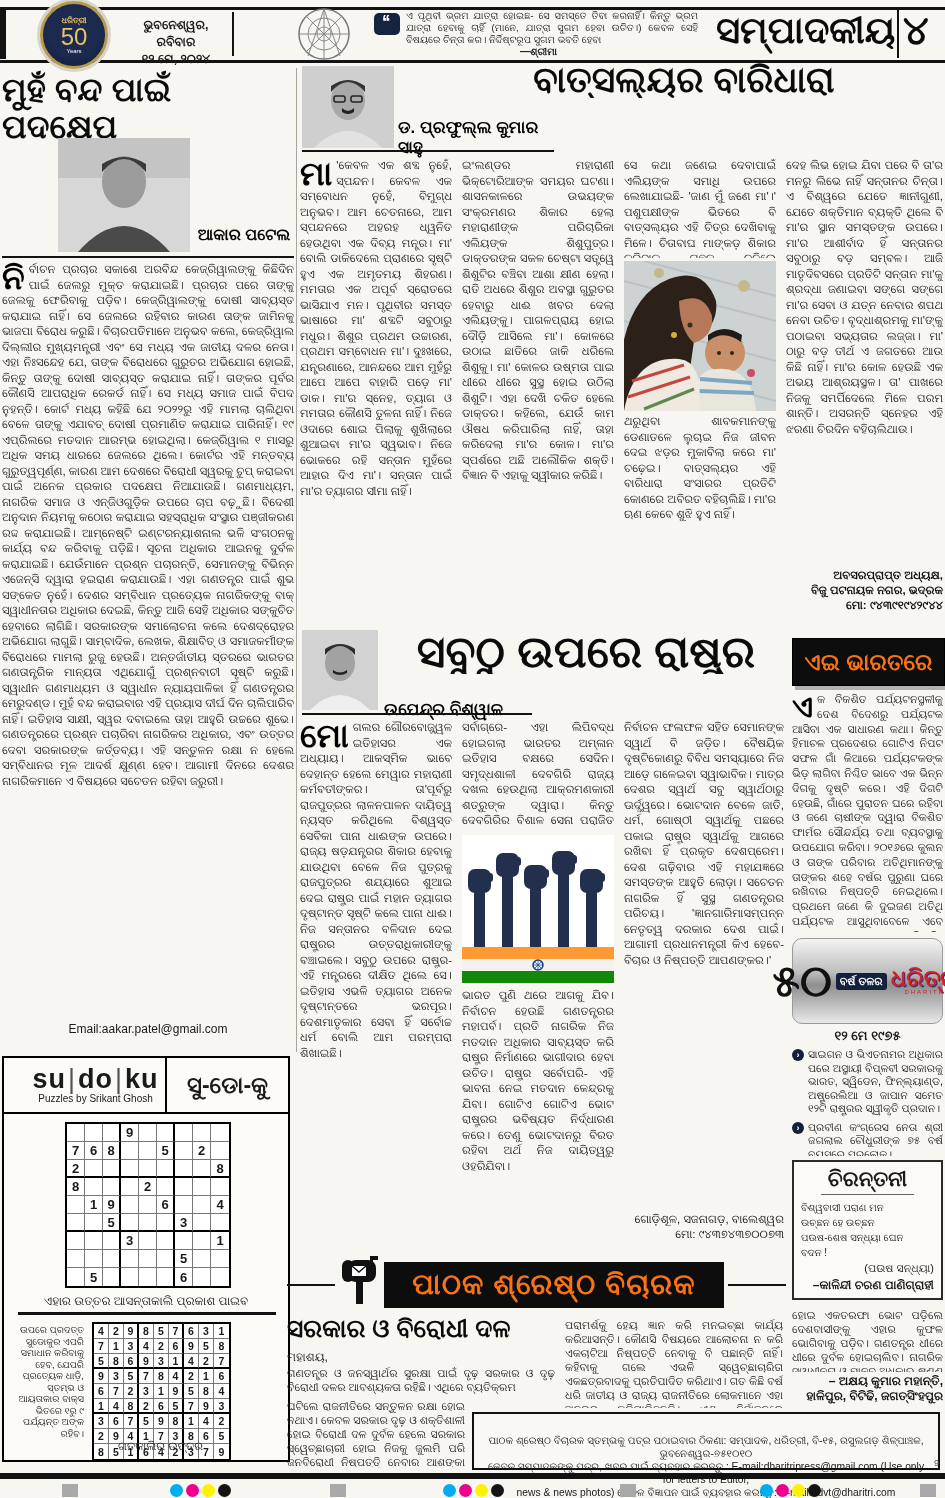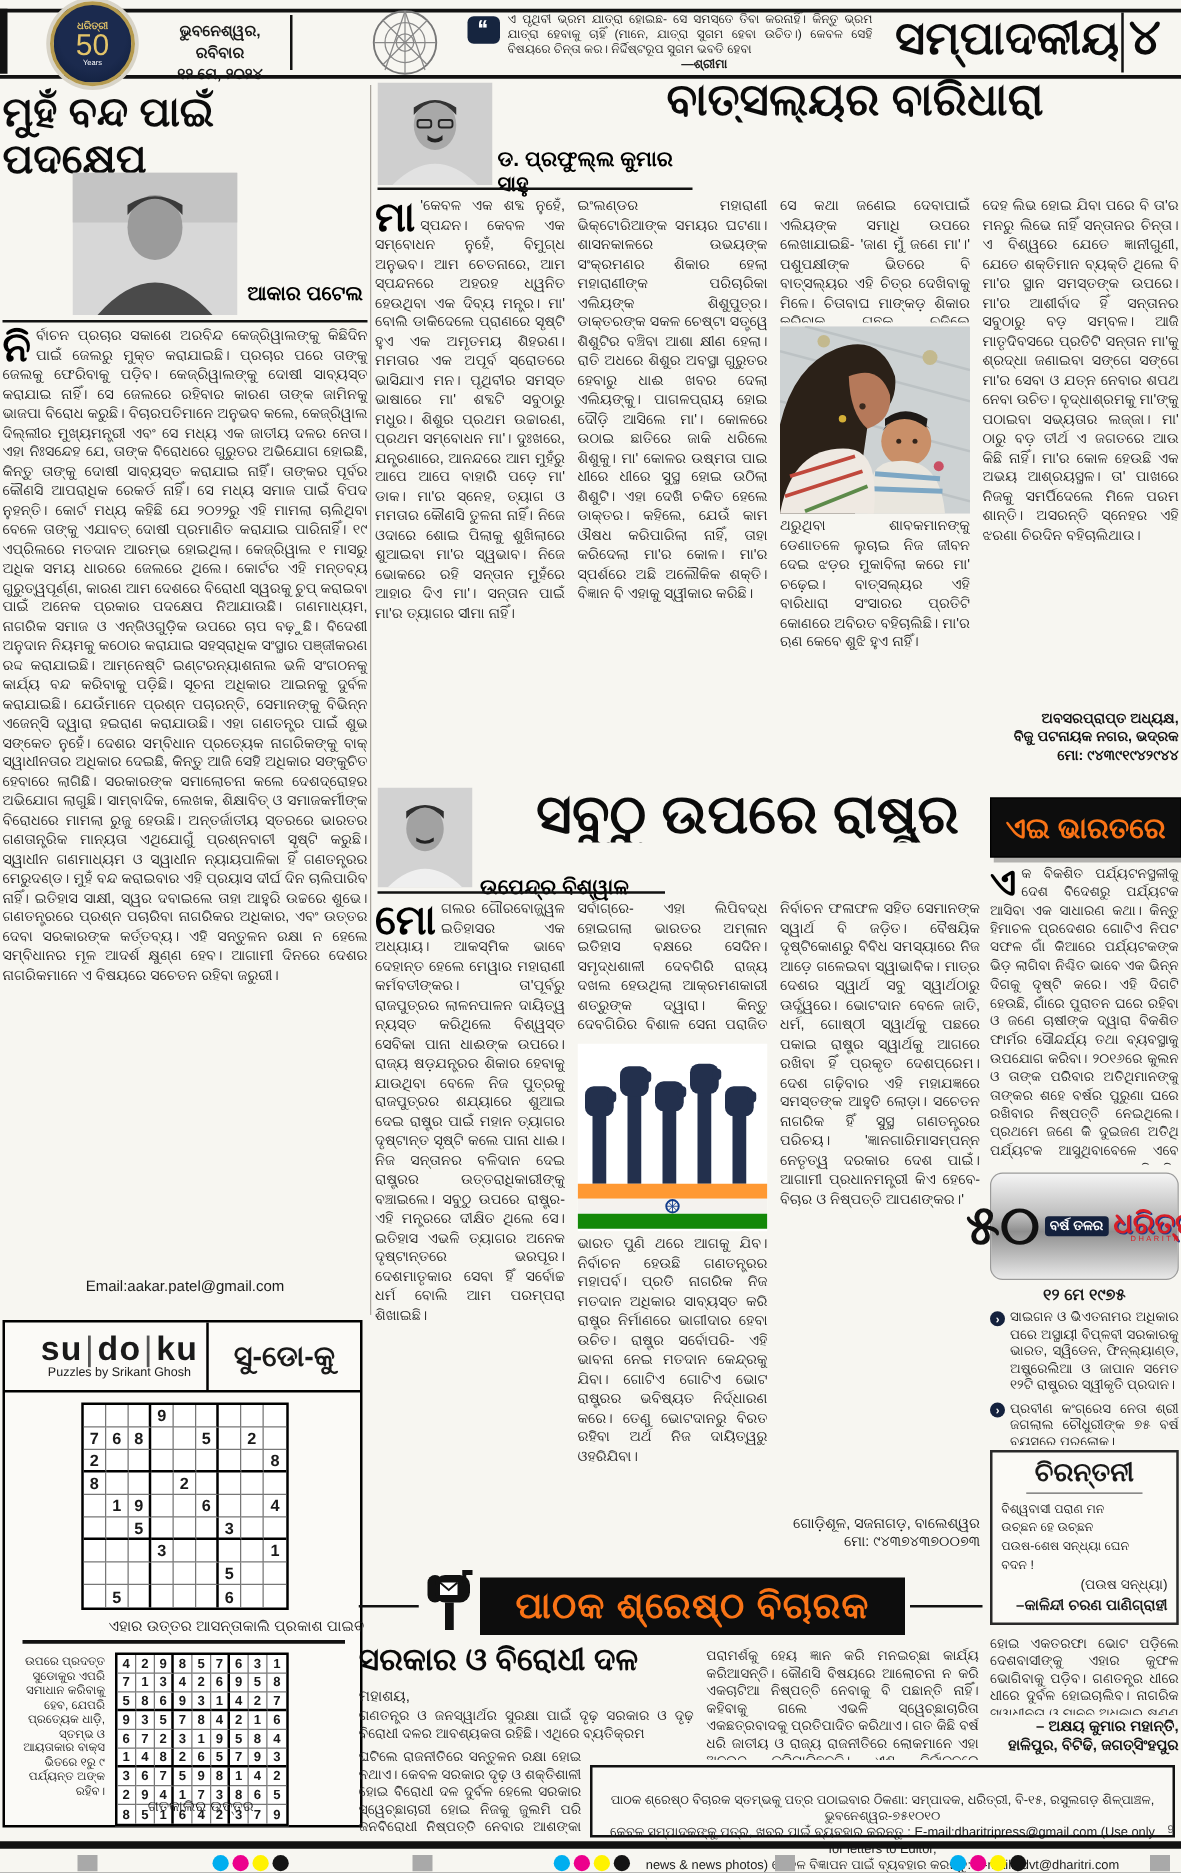--- a/index.html
+++ b/index.html
@@ -91,21 +91,21 @@
         <line x1="46" y1="10" x2="10" y2="46"></line>
       <line x1="28" y1="3" x2="12" y2="50"></line>
         <line x1="28" y1="3" x2="44" y2="50"></line>
     </g>
   </svg>
 
   <div class="abs qicon" style="left:374px;top:13px;width:26px;height:22px;">
       <i>,,</i>
     </div>
   <div class="abs" style="left:406px;top:10px;width:292px;font-size:9.8px;line-height:12px;text-align:justify;">ଏ ପୃଥିବୀ ଭ୍ରମ ଯାତ୍ରା ହୋଇଛ- ସେ ସମସ୍ତେ ତିବା କରନାହିଁ। କିନ୍ତୁ ଭ୍ରମ ଯାତ୍ରା ହେବାକୁ ଚାହିଁ (ମାନେ, ଯାତ୍ରା ସୁଗମ ହେବା ଉଚିତ।) କେବଳ ସେହି ବିଷୟରେ ଚିନ୍ତା କର। ନିର୍ଦ୍ଦିଷ୍ଟରୂପ ସୁଗମ ଭବତି ହେବା</div>
-  <div class="abs" style="left:520px;top:46px;font-size:10px;font-weight:700;margin-left:25px;">—ଶ୍ରୀମା</div>
+  <div class="abs" style="left:520px;top:46px;font-size:10px;font-weight:700;">—ଶ୍ରୀମା</div>
 
   <div class="abs hl" style="left:716px;top:10px;width:178px;font-size:37px;text-align:center;">ସମ୍ପାଦକୀୟ</div>
   <div class="abs rule" style="left:897px;top:10px;width:2px;height:48px;"></div>
   <div class="abs hl" style="left:903px;top:8px;width:40px;font-size:40px;">୪</div>
 
   <div class="abs hl" style="left:2px;top:72px;width:292px;font-size:33px;line-height:1.12;">ମୁହଁ ବନ୍ଦ ପାଇଁ ପଦକ୍ଷେପ</div>
   <svg class="abs portrait" style="left:58px;top:138px;" width="132" height="114" viewBox="0 0 132 114">
     <rect width="132" height="114" fill="#d7d7d7"></rect>
       <rect width="132" height="40" fill="#c4c4c4"></rect>
     <ellipse cx="66" cy="44" rx="22" ry="26" fill="#9b9b9b"></ellipse>
@@ -203,21 +203,21 @@
         <div></div>
         <div>5</div>
         <div></div>
         <div></div>
         <div></div>
         <div></div>
         <div>6</div>
         <div></div>
         <div></div>
       </div>
-    <div style="position:absolute;left:0;top:236px;width:100%;text-align:center;font-size:12px;padding-left:43px;">ଏହାର ଉତ୍ତର ଆସନ୍ତାକାଲି ପ୍ରକାଶ ପାଇବ</div>
+    <div style="position:absolute;left:0;top:236px;width:100%;text-align:center;font-size:12px;">ଏହାର ଉତ୍ତର ଆସନ୍ତାକାଲି ପ୍ରକାଶ ପାଇବ</div>
     <div class="rule" style="position:absolute;left:14px;top:254px;width:258px;height:2.5px;"></div>
     <div style="position:absolute;left:2px;top:266px;width:78px;font-size:9.5px;line-height:11.5px;text-align:right;">ଉପରେ ପ୍ରଦତ୍ତ ସୁଡୋକୁର ଏପରି ସମାଧାନ କରିବାକୁ ହେବ, ଯେପରି ପ୍ରତ୍ୟେକ ଧାଡ଼ି, ସ୍ତମ୍ଭ ଓ ଆୟତାକାର ବାକ୍ସ ଭିତରେ ୧ରୁ ୯ ପର୍ଯ୍ୟନ୍ତ ଅଙ୍କ ରହିବ।</div>
     <div class="sgrid an" style="position:absolute;left:88px;top:264px;">
         <div>4</div>
         <div>2</div>
         <div>9</div>
         <div>8</div>
         <div>5</div>
         <div>7</div>
         <div>6</div>
@@ -355,21 +355,21 @@
 
   <svg class="abs portrait" style="left:302px;top:630px;" width="76" height="80" viewBox="0 0 76 80">
     <rect width="76" height="80" fill="#d2d2d2"></rect>
     <ellipse cx="38" cy="33" rx="15" ry="18" fill="#a2a2a2"></ellipse>
     <path d="M23 25 Q38 7 53 25 L53 19 Q38 9 23 19 Z" fill="#2e2e2e"></path>
     <path d="M31 40 Q38 45 45 40 L45 43 Q38 47 31 43 Z" fill="#222"></path>
     <path d="M8 80 Q38 50 68 80 Z" fill="#efefef"></path>
   </svg>
   <div class="abs byline" style="left:384px;top:700px;width:150px;font-size:17px;">ଉପେନ୍ଦ୍ର ବିଶ୍ୱାଳ</div>
   <div class="abs rule" style="left:302px;top:713px;width:230px;height:2px;"></div>
-  <div class="abs hl" style="left:408px;top:630px;width:380px;font-size:44px;line-height:1.0;text-align:center;white-space:nowrap;overflow:hidden;">ସବୁଠୁ ଉପରେ ରାଷ୍ଟ୍ର</div>
+  <div class="abs hl" style="left:396px;top:630px;width:380px;font-size:44px;line-height:1.0;text-align:center;white-space:nowrap;overflow:hidden;">ସବୁଠୁ ଉପରେ ରାଷ୍ଟ୍ର</div>
 
   <div class="abs bt" style="left:300px;top:720px;width:152px;height:532px;">
     <span class="dc">ମୋ</span><span>ଗଲର ଗୌରବୋଜ୍ଜ୍ୱଳ ଇତିହାସର ଏକ ଅଧ୍ୟାୟ। ଆକସ୍ମିକ ଭାବେ ଦେହାନ୍ତ ହେଲେ ମେୱାର ମହାରାଣୀ କର୍ମବତୀଙ୍କର। ତା'ପୂର୍ବରୁ ରାଜପୁତ୍ରର ଲାଳନପାଳନ ଦାୟିତ୍ୱ ନ୍ୟସ୍ତ କରିଥିଲେ ବିଶ୍ୱସ୍ତ ସେବିକା ପାନା ଧାଈଙ୍କ ଉପରେ। ରାଜ୍ୟ ଷଡ଼ଯନ୍ତ୍ରର ଶିକାର ହେବାକୁ ଯାଉଥିବା ବେଳେ ନିଜ ପୁତ୍ରକୁ ରାଜପୁତ୍ରର ଶଯ୍ୟାରେ ଶୁଆଇ ଦେଇ ରାଷ୍ଟ୍ର ପାଇଁ ମହାନ ତ୍ୟାଗର ଦୃଷ୍ଟାନ୍ତ ସୃଷ୍ଟି କଲେ ପାନା ଧାଈ। ନିଜ ସନ୍ତାନର ବଳିଦାନ ଦେଇ ରାଷ୍ଟ୍ରର ଉତ୍ତରାଧିକାରୀଙ୍କୁ ବଞ୍ଚାଇଲେ। ସବୁଠୁ ଉପରେ ରାଷ୍ଟ୍ର- ଏହି ମନ୍ତ୍ରରେ ଦୀକ୍ଷିତ ଥିଲେ ସେ। ଇତିହାସ ଏଭଳି ତ୍ୟାଗର ଅନେକ ଦୃଷ୍ଟାନ୍ତରେ ଭରପୂର। ଦେଶମାତୃକାର ସେବା ହିଁ ସର୍ବୋଚ୍ଚ ଧର୍ମ ବୋଲି ଆମ ପରମ୍ପରା ଶିଖାଇଛି।</span>
   </div>
   <div class="abs" style="left:462px;top:720px;width:152px;height:532px;overflow:hidden;">
     <div class="bt" style="height:112px;">ସର୍ବାଗ୍ରେ- ଏହା ଲିପିବଦ୍ଧ ହୋଇଗଲା ଭାରତର ଅମ୍ଳାନ ଇତିହାସ ବକ୍ଷରେ ସେଦିନ। ସମୃଦ୍ଧଶାଳୀ ଦେବଗିରି ରାଜ୍ୟ ଦଖଲ ହେଉଥିଲା ଆକ୍ରମଣକାରୀ ଶତ୍ରୁଙ୍କ ଦ୍ୱାରା। କିନ୍ତୁ ଦେବଗିରିର ବିଶାଳ ସେନା ପରାଜିତ ହେବାକୁ ପଡୁଥିଲା।</div>
     <svg width="152" height="150" viewBox="0 0 152 150" style="margin:3px 0;display:block;background:#fff;">
       <g fill="#23304d">
         <rect x="12" y="52" width="11" height="60"></rect>
           <rect x="6" y="34" width="23" height="24" rx="7"></rect>

